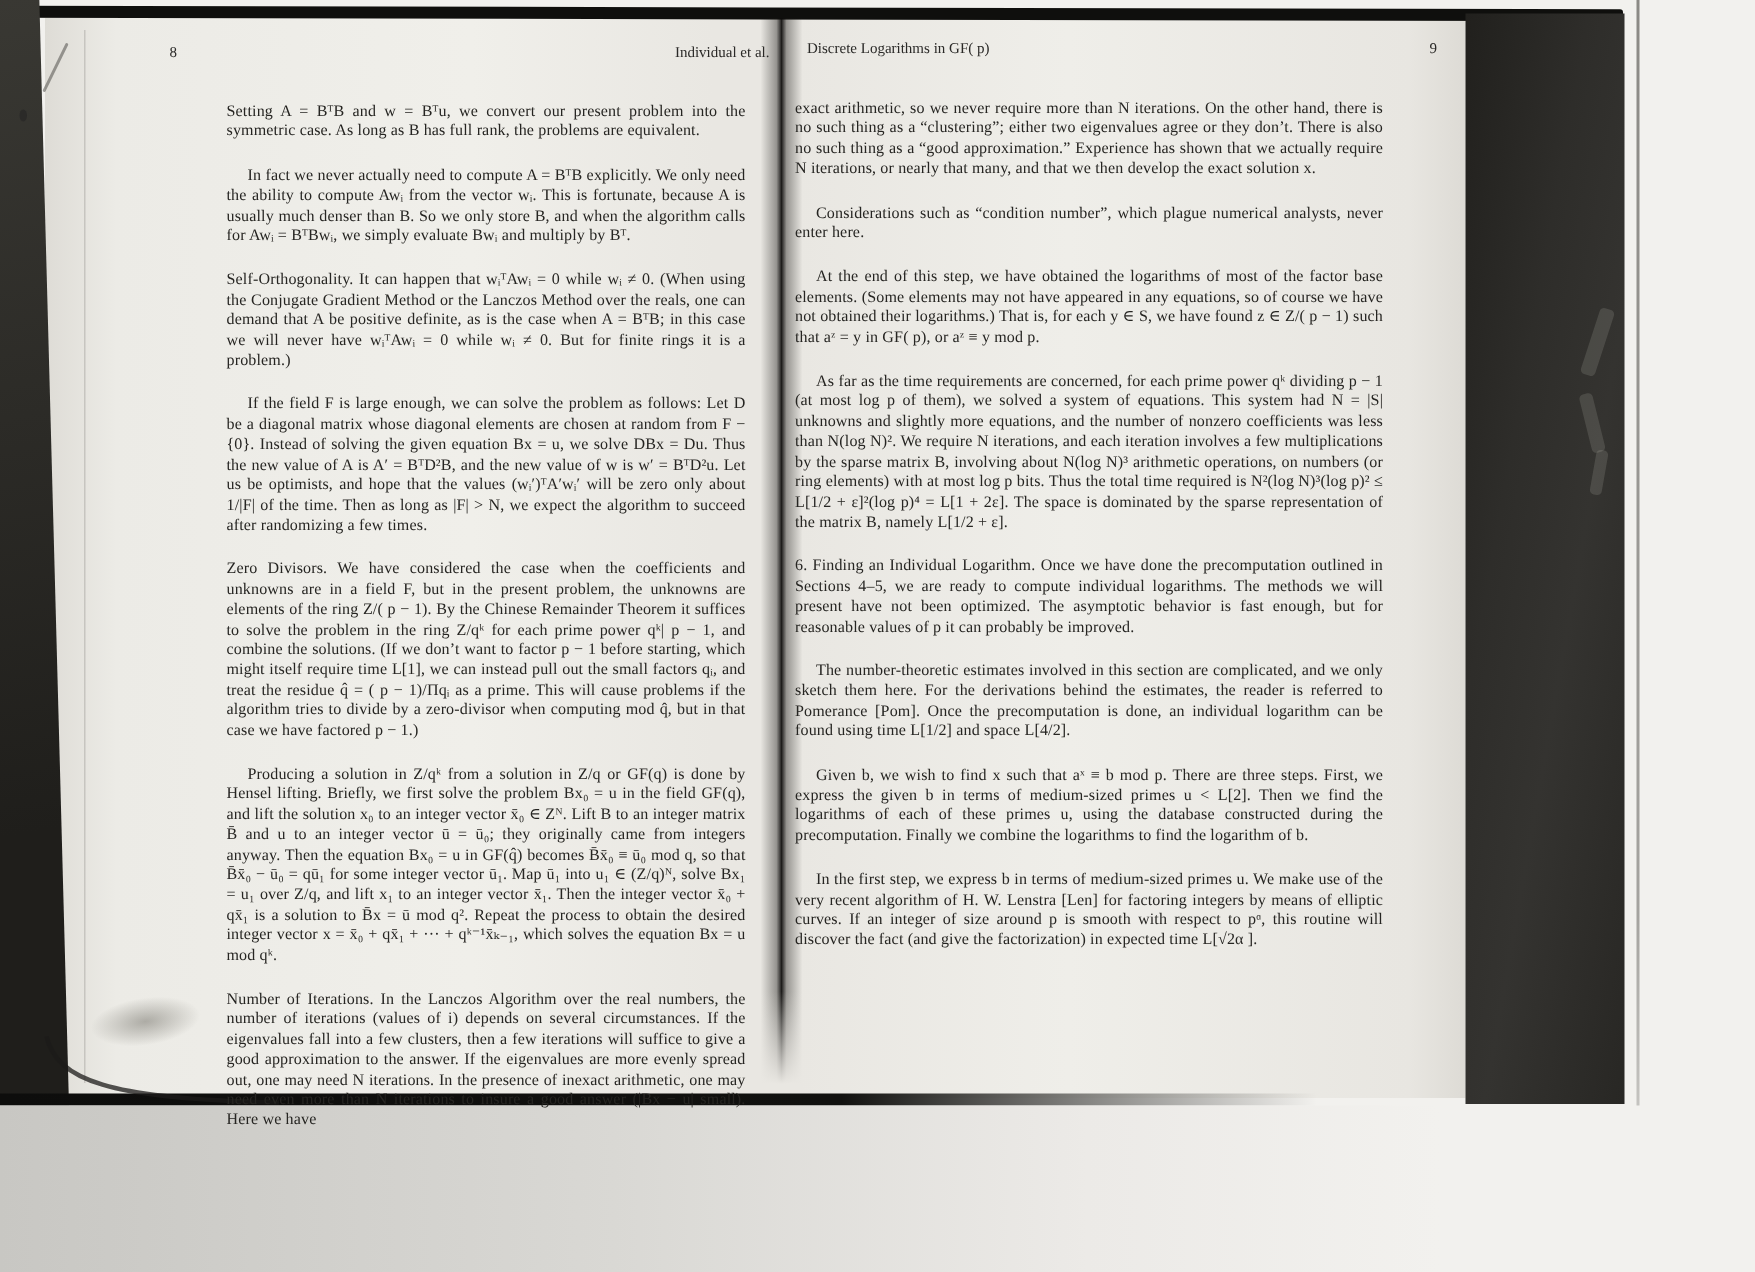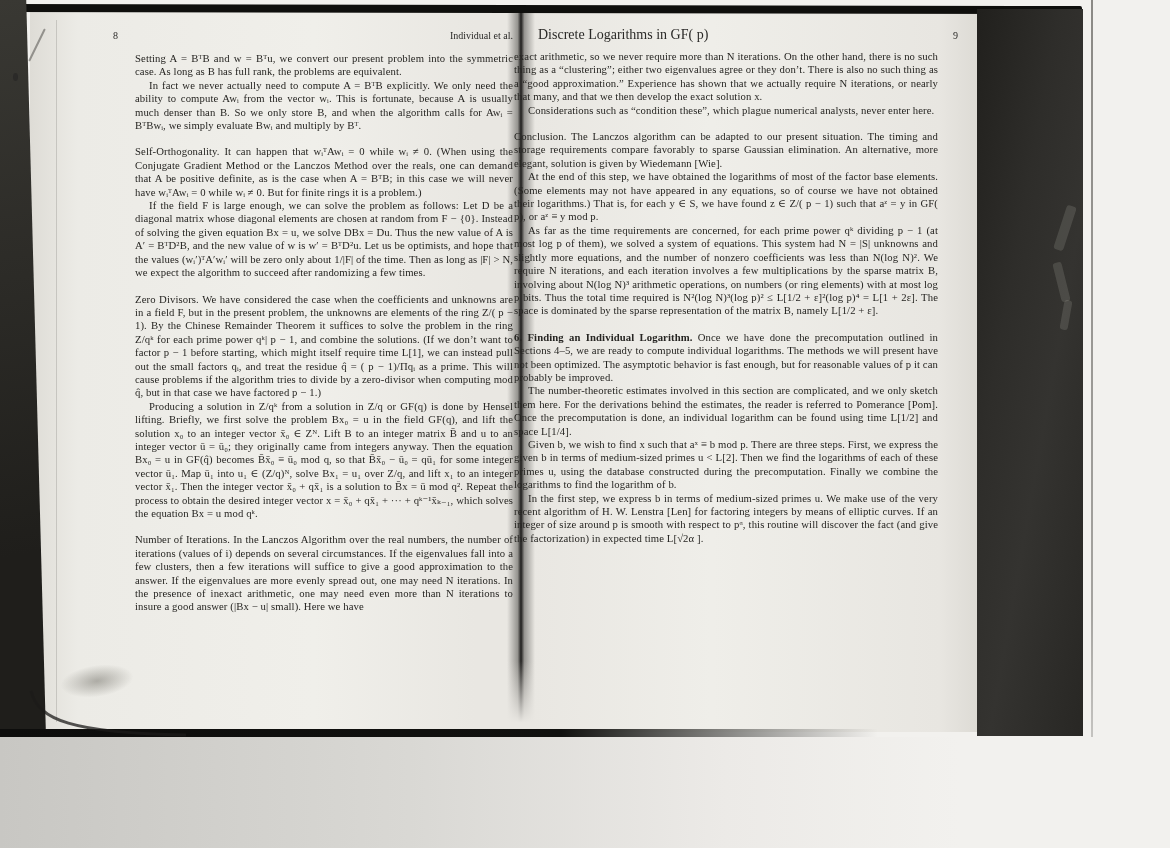--- a/index.html
+++ b/index.html
@@ -52,31 +52,31 @@
     background:#2b2a28; border-radius:50%; }
   .smudge { position:absolute; left:60px; top:665px; width:74px; height:32px;
     background:radial-gradient(ellipse at center, rgba(110,108,100,0.50), rgba(110,108,100,0) 70%);
     transform:rotate(-8deg); }
   .curl-svg { position:absolute; left:28px; top:688px; }
   
   .page-header { position:absolute; display:flex; justify-content:space-between;
     color:#2a2927; align-items:baseline; }
   .hdr-left { left:113px; top:30px; width:400px; font-size:10px; }
   .hdr-right { left:538px; top:27px; width:420px; font-size:10px; }
-  .running-right { font-style:italic; font-size:14px; font-style:normal; }
+  .running-right { font-style:italic; font-size:10px; font-style:normal; }
   
   .body-col { position:absolute; color:#262522; font-size:10.7px; line-height:13.4px;
     text-align:justify; letter-spacing:0.1px; }
   .body-left { left:135px; top:52px; width:378px; }
   .body-right { left:514px; top:50px; width:424px; }
-  .body-col p { margin:0; }
+  .body-col p { margin:16px; }
   .body-col p.indent { text-indent:14px; }
   .body-col p.space { margin-top:13px; }
   .lead.italic { }
-  .lead.bold { font-weight:bold; }
+  .lead.bold { font-weight:normal; }
 </style>
 </head>
 <body>
 
 <div class="scene">
 
   <div class="paper"></div>
   <div class="top-strip"></div>
   <div class="left-wedge"></div>
   <div class="right-band"></div>
@@ -110,23 +110,22 @@
       <p class="">Setting A = BᵀB and w = Bᵀu, we convert our present problem into the symmetric case. As long as B has full rank, the problems are equivalent.</p>
       <p class="indent ">In fact we never actually need to compute A = BᵀB explicitly. We only need the ability to compute Awᵢ from the vector wᵢ. This is fortunate, because A is usually much denser than B. So we only store B, and when the algorithm calls for Awᵢ = BᵀBwᵢ, we simply evaluate Bwᵢ and multiply by Bᵀ.</p>
       <p class="space"><span class="lead italic">Self-Orthogonality.</span> It can happen that wᵢᵀAwᵢ = 0 while wᵢ ≠ 0. (When using the Conjugate Gradient Method or the Lanczos Method over the reals, one can demand that A be positive definite, as is the case when A = BᵀB; in this case we will never have wᵢᵀAwᵢ = 0 while wᵢ ≠ 0. But for finite rings it is a problem.)</p>
       <p class="indent ">If the field F is large enough, we can solve the problem as follows: Let D be a diagonal matrix whose diagonal elements are chosen at random from F − {0}. Instead of solving the given equation Bx = u, we solve DBx = Du. Thus the new value of A is A′ = BᵀD²B, and the new value of w is w′ = BᵀD²u. Let us be optimists, and hope that the values (wᵢ′)ᵀA′wᵢ′ will be zero only about 1/|F| of the time. Then as long as |F| &gt; N, we expect the algorithm to succeed after randomizing a few times.</p>
       <p class="space"><span class="lead italic">Zero Divisors.</span> We have considered the case when the coefficients and unknowns are in a field F, but in the present problem, the unknowns are elements of the ring Z/( p − 1). By the Chinese Remainder Theorem it suffices to solve the problem in the ring Z/qᵏ for each prime power qᵏ| p − 1, and combine the solutions. (If we don’t want to factor p − 1 before starting, which might itself require time L[1], we can instead pull out the small factors qᵢ, and treat the residue q̂ = ( p − 1)/Πqᵢ as a prime. This will cause problems if the algorithm tries to divide by a zero-divisor when computing mod q̂, but in that case we have factored p − 1.)</p>
       <p class="indent ">Producing a solution in Z/qᵏ from a solution in Z/q or GF(q) is done by Hensel lifting. Briefly, we first solve the problem Bx₀ = u in the field GF(q), and lift the solution x₀ to an integer vector x̄₀ ∈ Zᴺ. Lift B to an integer matrix B̄ and u to an integer vector ū = ū₀; they originally came from integers anyway. Then the equation Bx₀ = u in GF(q̂) becomes B̄x̄₀ ≡ ū₀ mod q, so that B̄x̄₀ − ū₀ = qū₁ for some integer vector ū₁. Map ū₁ into u₁ ∈ (Z/q)ᴺ, solve Bx₁ = u₁ over Z/q, and lift x₁ to an integer vector x̄₁. Then the integer vector x̄₀ + qx̄₁ is a solution to B̄x = ū mod q². Repeat the process to obtain the desired integer vector x = x̄₀ + qx̄₁ + ··· + qᵏ⁻¹x̄ₖ₋₁, which solves the equation Bx = u mod qᵏ.</p>
       <p class="space"><span class="lead italic">Number of Iterations.</span> In the Lanczos Algorithm over the real numbers, the number of iterations (values of i) depends on several circumstances. If the eigenvalues fall into a few clusters, then a few iterations will suffice to give a good approximation to the answer. If the eigenvalues are more evenly spread out, one may need N iterations. In the presence of inexact arithmetic, one may need even more than N iterations to insure a good answer (|Bx − u| small). Here we have</p>
     </div>
   <div class="body-col body-right" id="right-body">
       <p class="">exact arithmetic, so we never require more than N iterations. On the other hand, there is no such thing as a “clustering”; either two eigenvalues agree or they don’t. There is also no such thing as a “good approximation.” Experience has shown that we actually require N iterations, or nearly that many, and that we then develop the exact solution x.</p>
-      <p class="indent ">Considerations such as “condition these”, which plague numerical analysts, never enter here.</p>
-      <p class="space"><span class="lead italic">Conclusion.</span> The Lanczos algorithm can be adapted to our present situation. The timing and storage requirements compare favorably to sparse Gaussian elimination. An alternative, more elegant, solution is given by Wiedemann [Wie].</p>
+      <p class="indent ">Considerations such as “condition number”, which plague numerical analysts, never enter here.</p>
       <p class="indent ">At the end of this step, we have obtained the logarithms of most of the factor base elements. (Some elements may not have appeared in any equations, so of course we have not obtained their logarithms.) That is, for each y ∈ S, we have found z ∈ Z/( p − 1) such that aᶻ = y in GF( p), or aᶻ ≡ y mod p.</p>
       <p class="indent ">As far as the time requirements are concerned, for each prime power qᵏ dividing p − 1 (at most log p of them), we solved a system of equations. This system had N = |S| unknowns and slightly more equations, and the number of nonzero coefficients was less than N(log N)². We require N iterations, and each iteration involves a few multiplications by the sparse matrix B, involving about N(log N)³ arithmetic operations, on numbers (or ring elements) with at most log p bits. Thus the total time required is N²(log N)³(log p)² ≤ L[1/2 + ε]²(log p)⁴ = L[1 + 2ε]. The space is dominated by the sparse representation of the matrix B, namely L[1/2 + ε].</p>
       <p class="space"><span class="lead bold">6. Finding an Individual Logarithm.</span> Once we have done the precomputation outlined in Sections 4–5, we are ready to compute individual logarithms. The methods we will present have not been optimized. The asymptotic behavior is fast enough, but for reasonable values of p it can probably be improved.</p>
-      <p class="indent ">The number-theoretic estimates involved in this section are complicated, and we only sketch them here. For the derivations behind the estimates, the reader is referred to Pomerance [Pom]. Once the precomputation is done, an individual logarithm can be found using time L[1/2] and space L[1/4].</p>
+      <p class="indent ">The number-theoretic estimates involved in this section are complicated, and we only sketch them here. For the derivations behind the estimates, the reader is referred to Pomerance [Pom]. Once the precomputation is done, an individual logarithm can be found using time L[1/2] and space L[4/2].</p>
       <p class="indent ">Given b, we wish to find x such that aˣ ≡ b mod p. There are three steps. First, we express the given b in terms of medium-sized primes u &lt; L[2]. Then we find the logarithms of each of these primes u, using the database constructed during the precomputation. Finally we combine the logarithms to find the logarithm of b.</p>
       <p class="indent ">In the first step, we express b in terms of medium-sized primes u. We make use of the very recent algorithm of H. W. Lenstra [Len] for factoring integers by means of elliptic curves. If an integer of size around p is smooth with respect to pᵅ, this routine will discover the fact (and give the factorization) in expected time L[√2α ].</p>
     </div>
 
 </div>
 
 </body></html>

